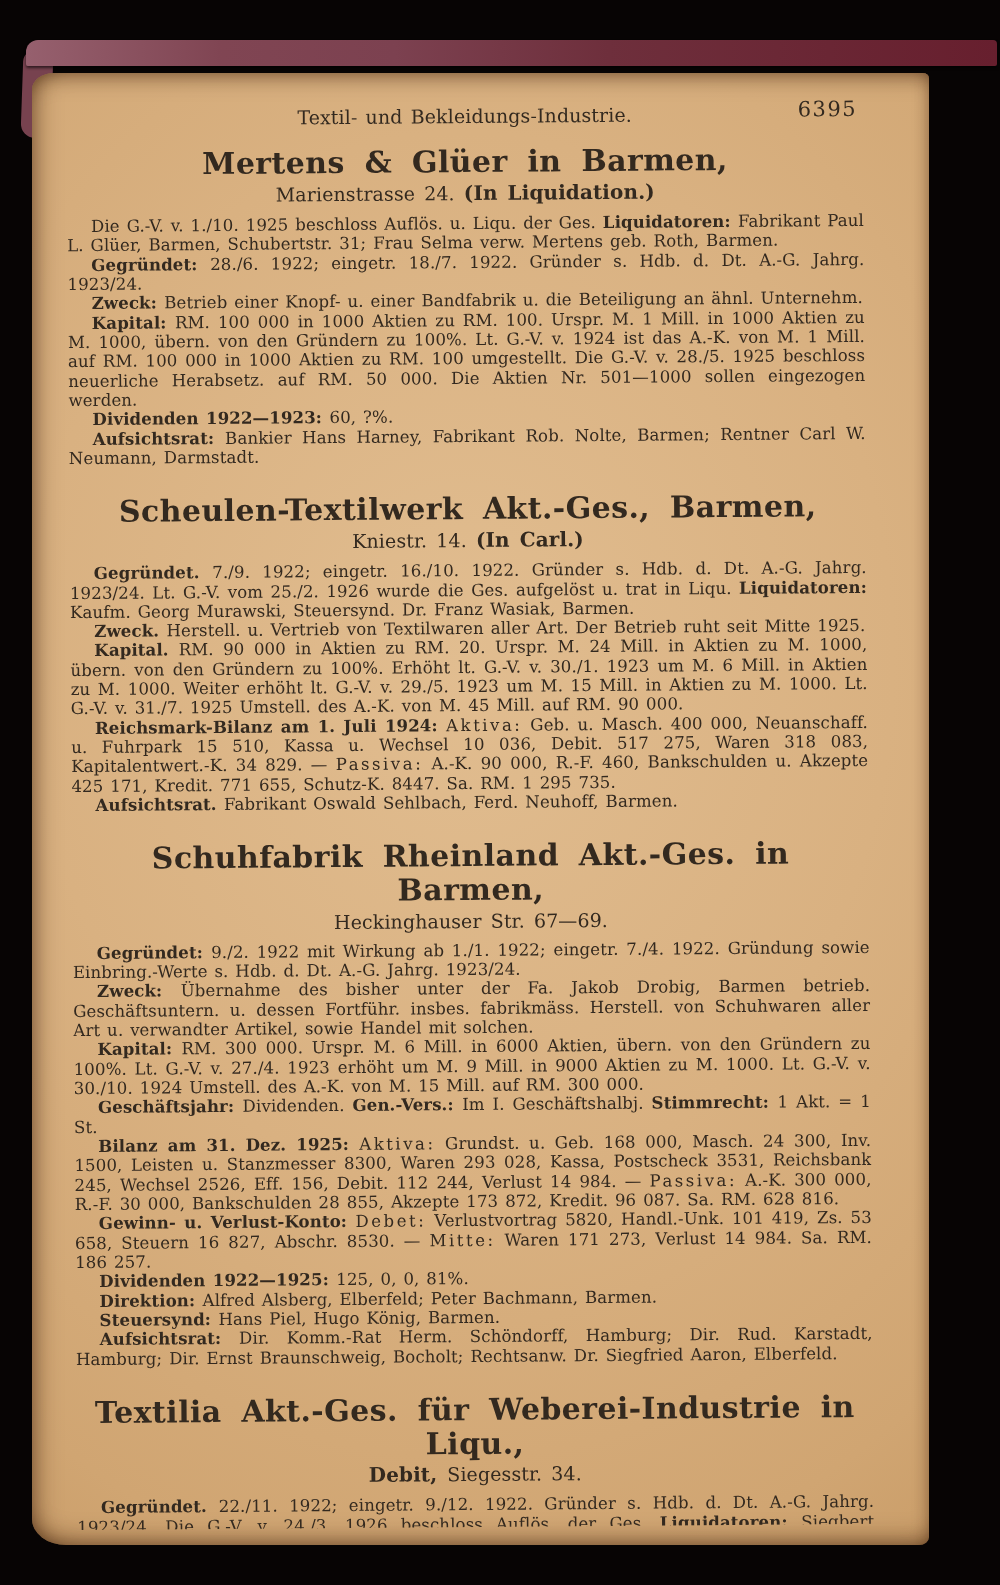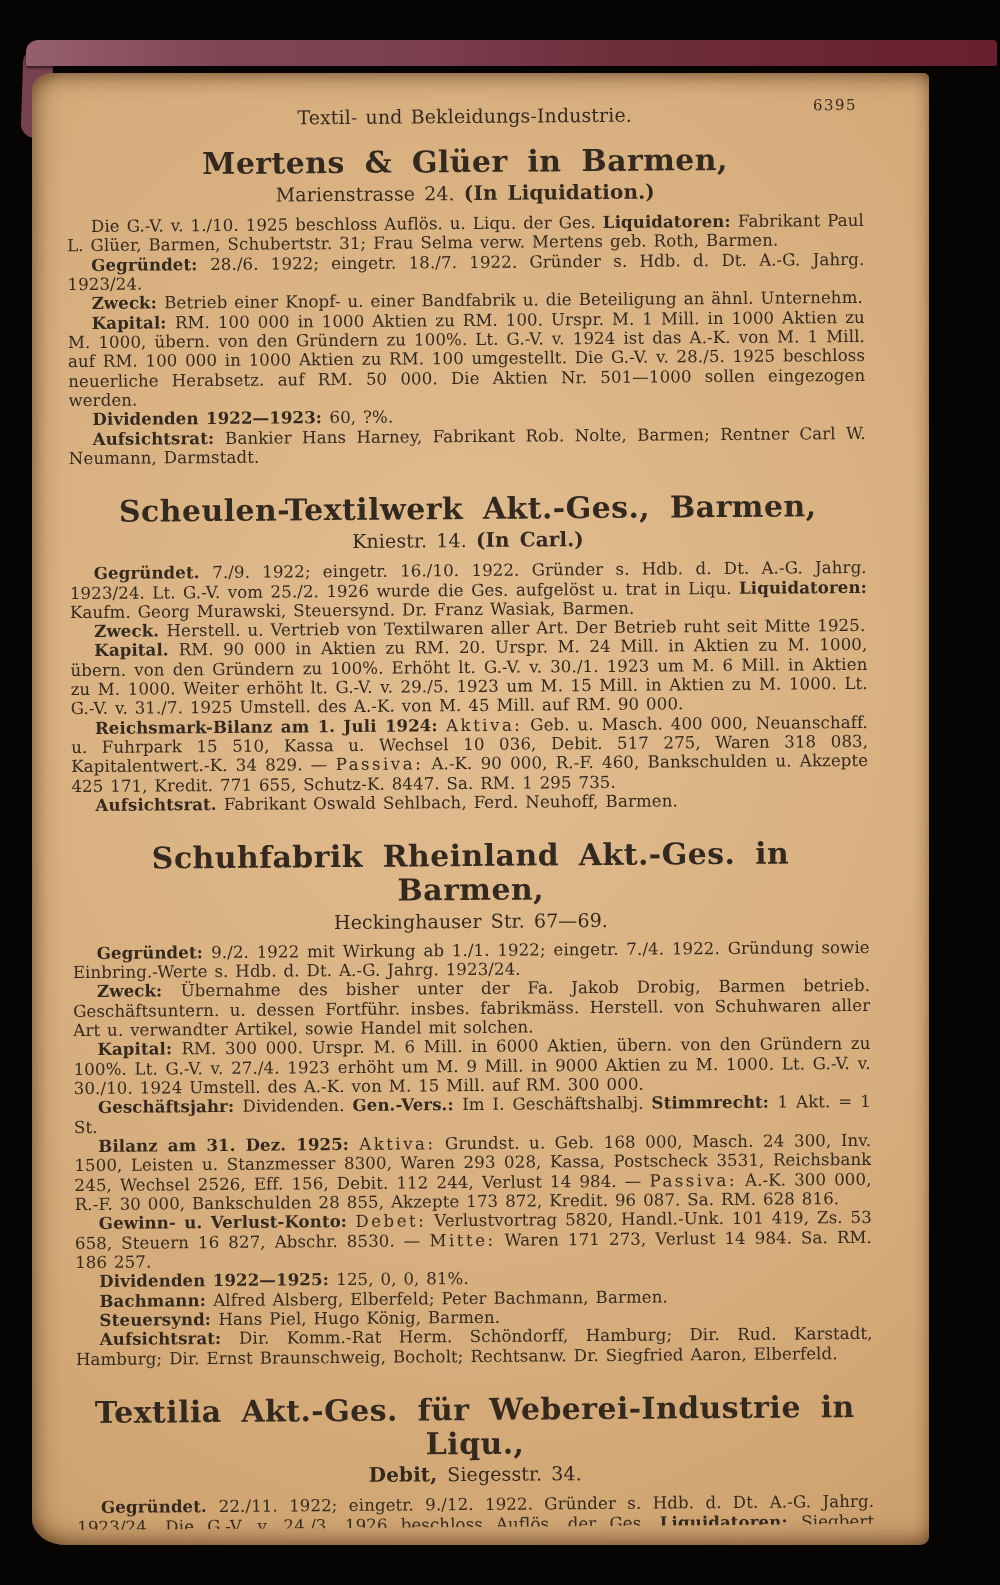--- a/index.html
+++ b/index.html
@@ -35,21 +35,21 @@
   }
   .content {
     position:absolute; left:34px; right:66px; top:26px; bottom:18px;
     transform:rotate(-0.45deg); transform-origin:50% 0;
     color: var(--ink, #33291f);
     font-size:16.6px; line-height:1.165;
     text-align:justify; letter-spacing:.1px; word-spacing:1.5px;
     overflow:hidden;
   }
   .running-head { position:relative; text-align:center; font-size:19px; margin:6px 0 14px; word-spacing:2px; }
-  .page-num { position:absolute; right:6px; top:-5px; font-size:15px; letter-spacing:1.5px; }
+  .page-num { position:absolute; right:6px; top:-5px; font-size:21px; letter-spacing:1.5px; }
   .entry { margin-top:27px; }
   .entry:first-of-type { margin-top:18px; }
   .entry-title {
     text-align:center; font-size:30px; font-weight:700;
     margin:0 0 3px; word-spacing:9px; letter-spacing:.4px; line-height:1.12;
     text-indent:0;
   }
   .entry-subtitle { text-align:center; font-size:19px; margin:0 0 9px; word-spacing:3px; }
   .entry-subtitle .b { font-size:20px; }
   .body-para { margin:0; text-indent:24px; }
@@ -91,21 +91,21 @@
         <section class="entry">
           <h2 class="entry-title">Schuhfabrik Rheinland Akt.-Ges. in Barmen,</h2>
           <p class="entry-subtitle"><span class="">Heckinghauser Str. 67—69.</span></p>
           <p class="body-para"><span class="b ">Gegründet: </span><span class="">9./2. 1922 mit Wirkung ab 1./1. 1922; eingetr. 7./4. 1922. Gründung sowie Einbring.-Werte s. Hdb. d. Dt. A.-G. Jahrg. 1923/24.</span></p>
           <p class="body-para"><span class="b ">Zweck: </span><span class="">Übernahme des bisher unter der Fa. Jakob Drobig, Barmen betrieb. Geschäftsuntern. u. dessen Fortführ. insbes. fabrikmäss. Herstell. von Schuhwaren aller Art u. verwandter Artikel, sowie Handel mit solchen.</span></p>
           <p class="body-para"><span class="b ">Kapital: </span><span class="">RM. 300 000. Urspr. M. 6 Mill. in 6000 Aktien, übern. von den Gründern zu 100%. Lt. G.-V. v. 27./4. 1923 erhöht um M. 9 Mill. in 9000 Aktien zu M. 1000. Lt. G.-V. v. 30./10. 1924 Umstell. des A.-K. von M. 15 Mill. auf RM. 300 000.</span></p>
           <p class="body-para"><span class="b ">Geschäftsjahr: </span><span class="">Dividenden. </span><span class="b ">Gen.-Vers.: </span><span class="">Im I. Geschäftshalbj. </span><span class="b ">Stimmrecht: </span><span class="">1 Akt. = 1 St.</span></p>
           <p class="body-para"><span class="b ">Bilanz am 31. Dez. 1925: </span><span class="sp">Aktiva:</span><span class=""> Grundst. u. Geb. 168 000, Masch. 24 300, Inv. 1500, Leisten u. Stanzmesser 8300, Waren 293 028, Kassa, Postscheck 3531, Reichsbank 245, Wechsel 2526, Eff. 156, Debit. 112 244, Verlust 14 984. — </span><span class="sp">Passiva:</span><span class=""> A.-K. 300 000, R.-F. 30 000, Bankschulden 28 855, Akzepte 173 872, Kredit. 96 087. Sa. RM. 628 816.</span></p>
           <p class="body-para"><span class="b ">Gewinn- u. Verlust-Konto: </span><span class="sp">Debet:</span><span class=""> Verlustvortrag 5820, Handl.-Unk. 101 419, Zs. 53 658, Steuern 16 827, Abschr. 8530. — </span><span class="sp">Mitte:</span><span class=""> Waren 171 273, Verlust 14 984. Sa. RM. 186 257.</span></p>
           <p class="body-para"><span class="b ">Dividenden 1922—1925: </span><span class="">125, 0, 0, 81%.</span></p>
-          <p class="body-para"><span class="b ">Bachmann: </span><span class="">Alfred Alsberg, Elberfeld; Peter Bachmann, Barmen.</span></p>
+          <p class="body-para"><span class="b ">Direktion: </span><span class="">Alfred Alsberg, Elberfeld; Peter Bachmann, Barmen.</span></p>
           <p class="body-para"><span class="b ">Steuersynd: </span><span class="">Hans Piel, Hugo König, Barmen.</span></p>
           <p class="body-para"><span class="b ">Aufsichtsrat: </span><span class="">Dir. Komm.-Rat Herm. Schöndorff, Hamburg; Dir. Rud. Karstadt, Hamburg; Dir. Ernst Braunschweig, Bocholt; Rechtsanw. Dr. Siegfried Aaron, Elberfeld.</span></p>
         </section>
         <section class="entry">
           <h2 class="entry-title">Textilia Akt.-Ges. für Weberei-Industrie in Liqu.,</h2>
           <p class="entry-subtitle"><span class="b ">Debit, </span><span class="">Siegesstr. 34.</span></p>
           <p class="body-para"><span class="b ">Gegründet. </span><span class="">22./11. 1922; eingetr. 9./12. 1922. Gründer s. Hdb. d. Dt. A.-G. Jahrg. 1923/24. Die G.-V. v. 24./3. 1926 beschloss Auflös. der Ges. </span><span class="b ">Liquidatoren: </span><span class="">Siegbert Frohwein, Jos. Rothschild. Nach deren Mitteil. hat die Restverteilung noch nicht stattgefunden. Die Verpflichtungen wurden von den Aktionären übern. Die Aktien befinden sich ausschl. in Familienbesitz.</span></p>
           <p class="body-para"><span class="b ">Zweck. </span><span class="">Herstell. u. Vertrieb von Textilwaren aller Art, kauf- u. pachtweise Übernahme von Textilbetrieben.</span></p>
         </section>
       </main>

